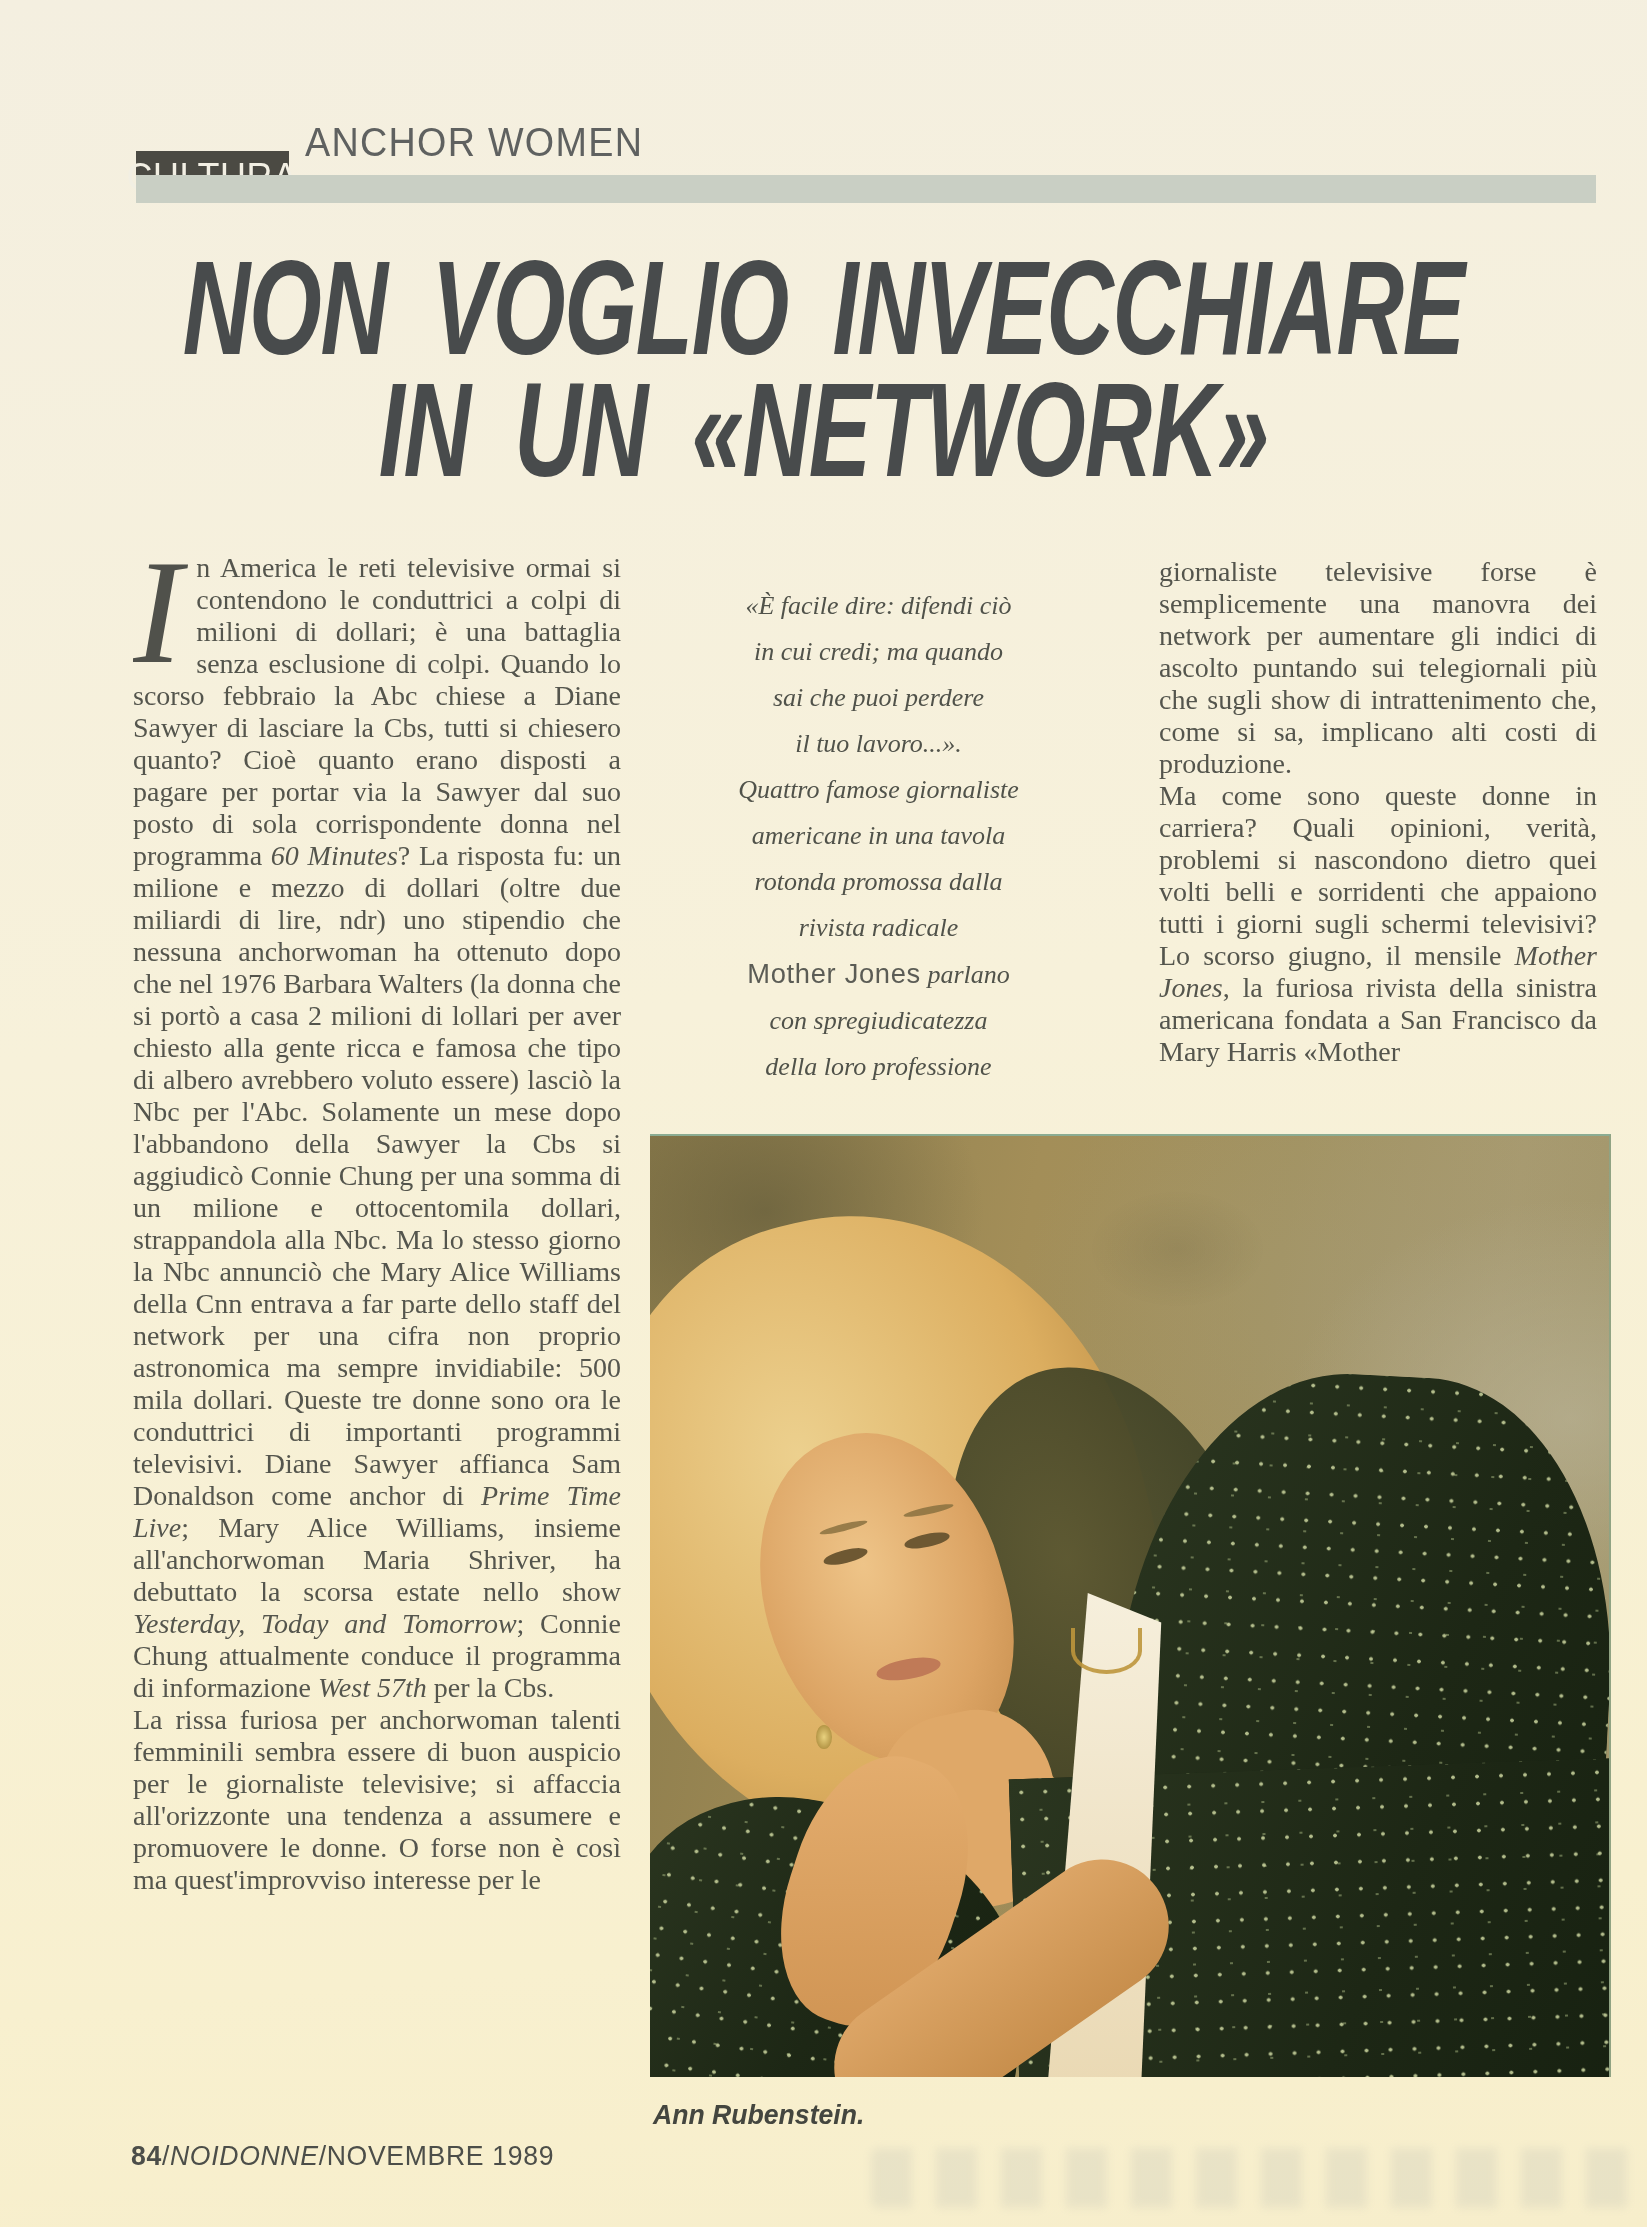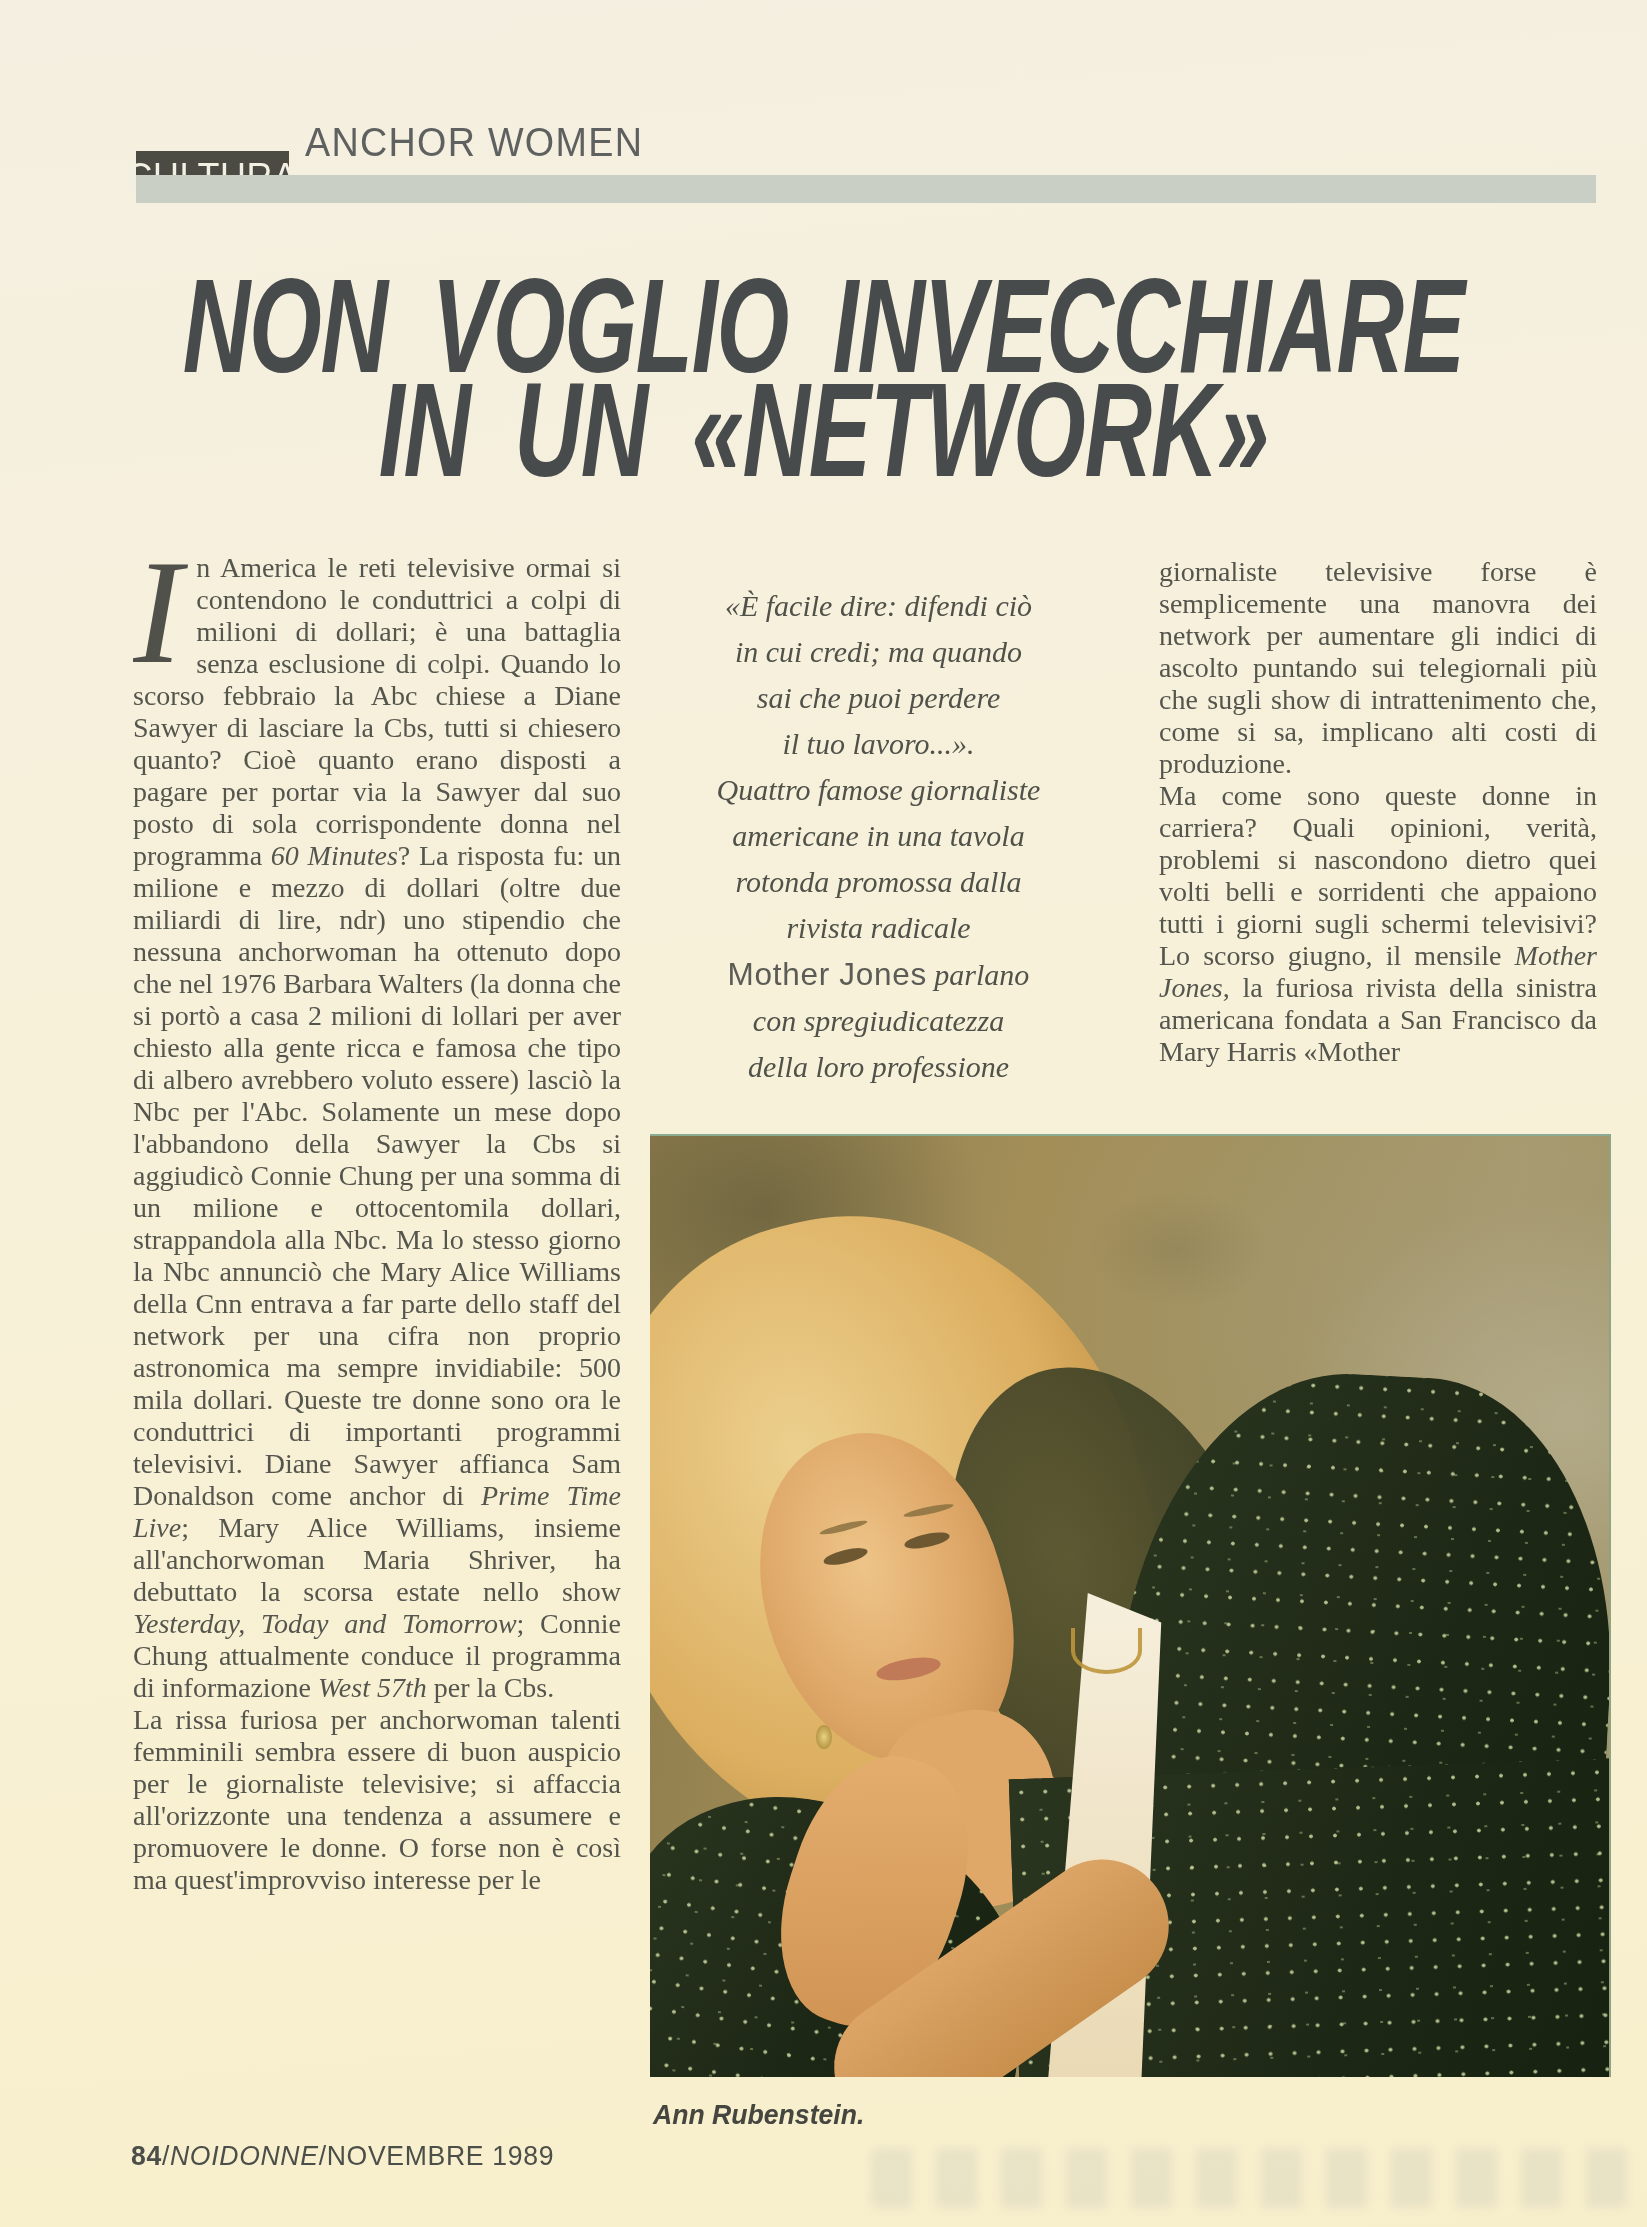--- a/index.html
+++ b/index.html
@@ -28,41 +28,41 @@
 
   
   .headline-wrap{left:0;width:1647px;text-align:center;}
   .t-line{
     display:inline-block;white-space:nowrap;
     font-family:"Liberation Sans",sans-serif;font-style:italic;font-weight:700;
     font-size:114px;line-height:1;color:#484b4c;
     transform:scale(.82,1.18);transform-origin:center top;
     word-spacing:24px;letter-spacing:-1.4px;
   }
-  .hl1{top:259px;text-decoration:underline;} .hl2{top:363px;}
+  .hl1{top:241px;text-decoration:underline;} .hl2{top:363px;}
 
   
   .col{
     font-size:28px;line-height:32px;color:#54554d;text-align:justify;overflow:hidden;
   }
   .col p{margin:0;}
   .left-col{left:133px;top:552px;width:488px;height:1582px;}
   .right-col{left:1159px;top:556px;width:438px;height:608px;}
   .dropcap{
     float:left;font-style:italic;font-size:148px;line-height:112px;
     margin:4.2px 14px 0 0;color:#50514b;font-family:"Liberation Serif",serif;
   }
   .ri{font-style:italic;}
   .rb{font-weight:bold;}
   .rs{font-family:"Liberation Sans",sans-serif;font-style:normal;letter-spacing:0.7px;color:#5b5c55;}
 
   
   .pull-quote{
     left:636px;top:583px;width:485px;text-align:center;white-space:pre-line;
-    font-style:italic;font-size:30px;line-height:46px;color:#50524a;
+    font-style:italic;font-size:26px;line-height:46px;color:#50524a;
   }
   .pull-quote .rs{font-size:1.05em;}
 
   
   .photo{
     left:650px;top:1134px;width:959px;height:941px;overflow:hidden;
     border-top:2.1px solid rgba(125,200,195,.55);
     border-right:2.1px solid rgba(125,200,195,.4);
     background:#9d8a58;
   }

